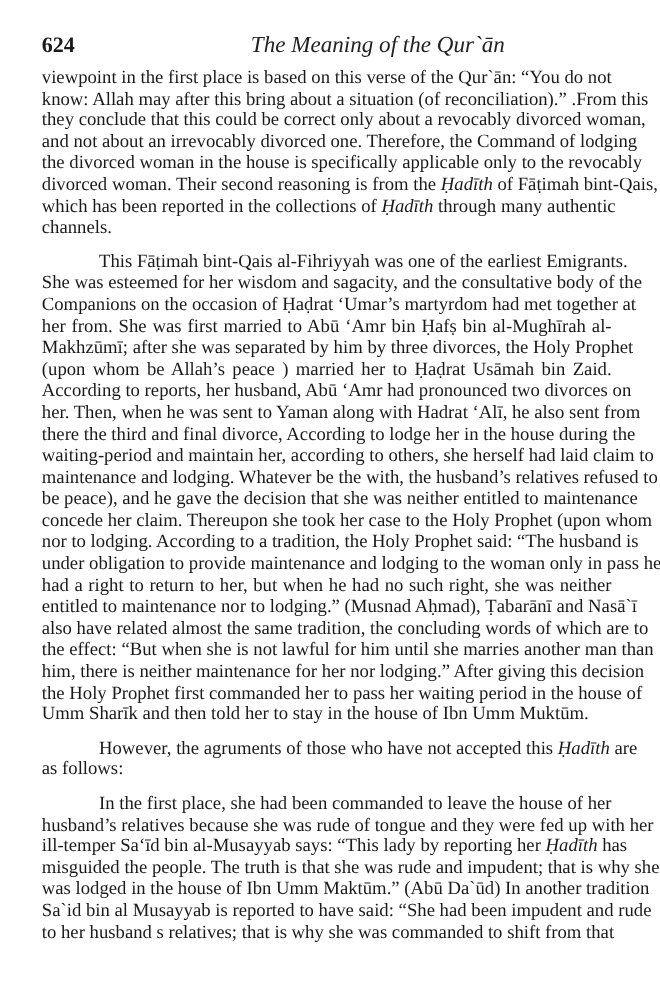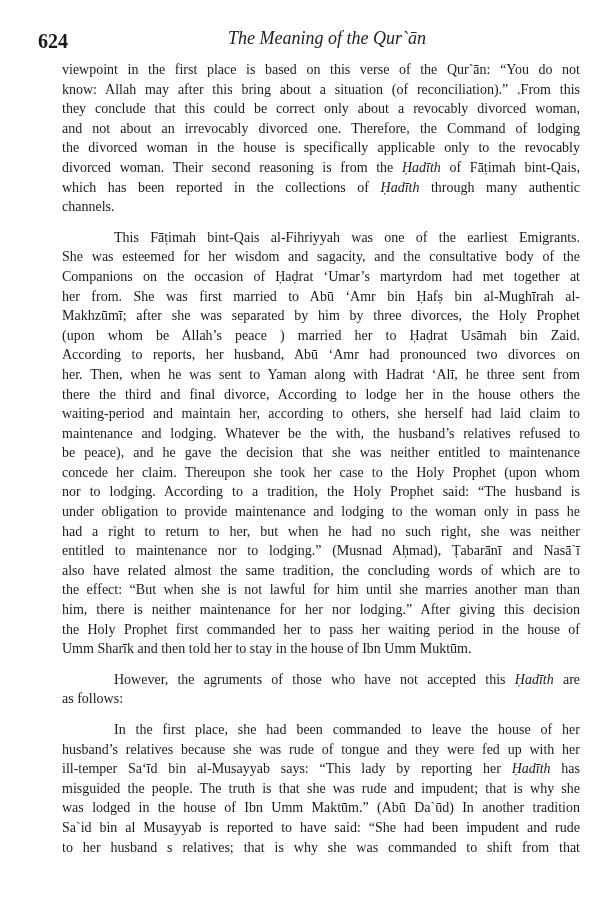--- a/index.html
+++ b/index.html
@@ -27,32 +27,31 @@
       left: 0;
       top: 2px;
       font-weight: bold;
       font-size: 20px;
     }
     .running-title {
       position: absolute;
       left: 190px;
       top: 0;
       font-style: italic;
-      font-size: 18px;
+      font-size: 21px;
       color: #222;
     }
     .body-text {
       position: absolute;
       top: 60px;
       left: 38px;
       width: 518px;
-      font-size: 14px;
+      font-size: 17px;
       line-height: 19.6px;
       text-align: justify;
-      margin-left: 24px;
     }
     .para {
       margin: 0 0 11px 0;
     }
     .line {
       display: block;
       text-align: justify;
       text-align-last: justify;
       white-space: nowrap;
     }
@@ -85,22 +84,22 @@
   </div>
 
   <div class="para">
     <span class="line first-indent">This Fāṭimah bint-Qais al-Fihriyyah was one of the earliest Emigrants.</span>
     <span class="line">She was esteemed for her wisdom and sagacity, and the consultative body of the</span>
     <span class="line">Companions on the occasion of Ḥaḍrat ‘Umar’s martyrdom had met together at</span>
     <span class="line">her from. She was first married to Abū ‘Amr bin Ḥafṣ bin al-Mughīrah al-</span>
     <span class="line">Makhzūmī; after she was separated by him by three divorces, the Holy Prophet</span>
     <span class="line">(upon whom be Allah’s peace ) married her to Ḥaḍrat Usāmah bin Zaid.</span>
     <span class="line">According to reports, her husband, Abū ‘Amr had pronounced two divorces on</span>
-    <span class="line">her. Then, when he was sent to Yaman along with Hadrat ‘Alī, he three sent from</span>
-    <span class="line">there the third and final divorce, According to lodge her in the house others the</span>
+    <span class="line">her. Then, when he was sent to Yaman along with Hadrat ‘Alī, he also sent from</span>
+    <span class="line">there the third and final divorce, According to lodge her in the house during the</span>
     <span class="line">waiting-period and maintain her, according to others, she herself had laid claim to</span>
     <span class="line">maintenance and lodging. Whatever be the with, the husband’s relatives refused to</span>
     <span class="line">be peace), and he gave the decision that she was neither entitled to maintenance</span>
     <span class="line">concede her claim. Thereupon she took her case to the Holy Prophet (upon whom</span>
     <span class="line">nor to lodging. According to a tradition, the Holy Prophet said: “The husband is</span>
     <span class="line">under obligation to provide maintenance and lodging to the woman only in pass he</span>
     <span class="line">had a right to return to her, but when he had no such right, she was neither</span>
     <span class="line">entitled to maintenance nor to lodging.” (Musnad Aḥmad), Ṭabarānī and Nasā`ī</span>
     <span class="line">also have related almost the same tradition, the concluding words of which are to</span>
     <span class="line">the effect: “But when she is not lawful for him until she marries another man than</span>

